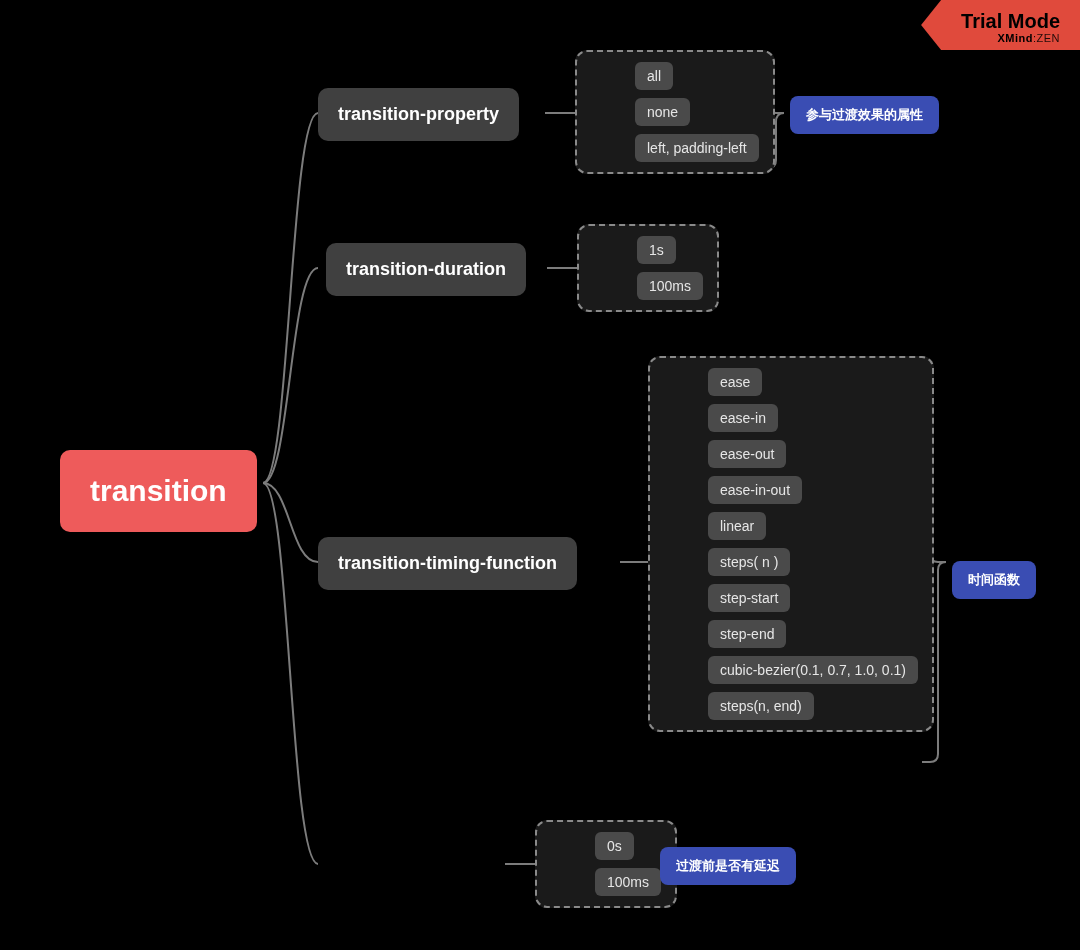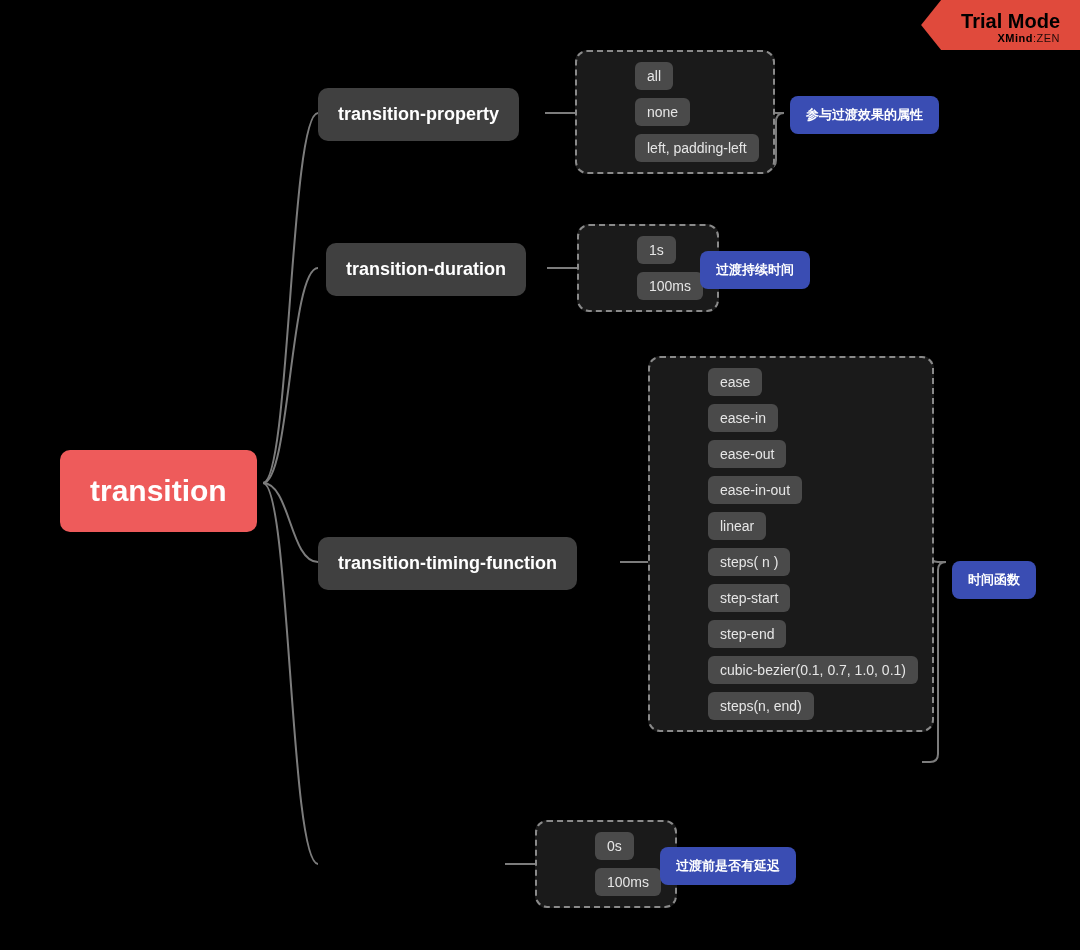--- a/index.html
+++ b/index.html
@@ -133,23 +133,20 @@
     <span>参与过渡效果的属性</span>
   </div>
 
   <div class="prop" style="left:318px; top:243px;margin-left:8px;">
     <span>transition-duration</span>
   </div>
   <div class="valgroup" style="left:577px; top:224px;">
     <div class="val">1s</div>
     <div class="val">100ms</div>
   </div>
-  <div class="annot" style="left:700px; top:251px;">
-    <span>过渡持续时间</span>
-  </div>
 
   <div class="prop" style="left:318px; top:537px;">
     <span>transition-timing-function</span>
   </div>
   <div class="valgroup" style="left:648px; top:356px;">
     <div class="val">ease</div>
     <div class="val">ease-in</div>
     <div class="val">ease-out</div>
     <div class="val">ease-in-out</div>
     <div class="val">linear</div>

